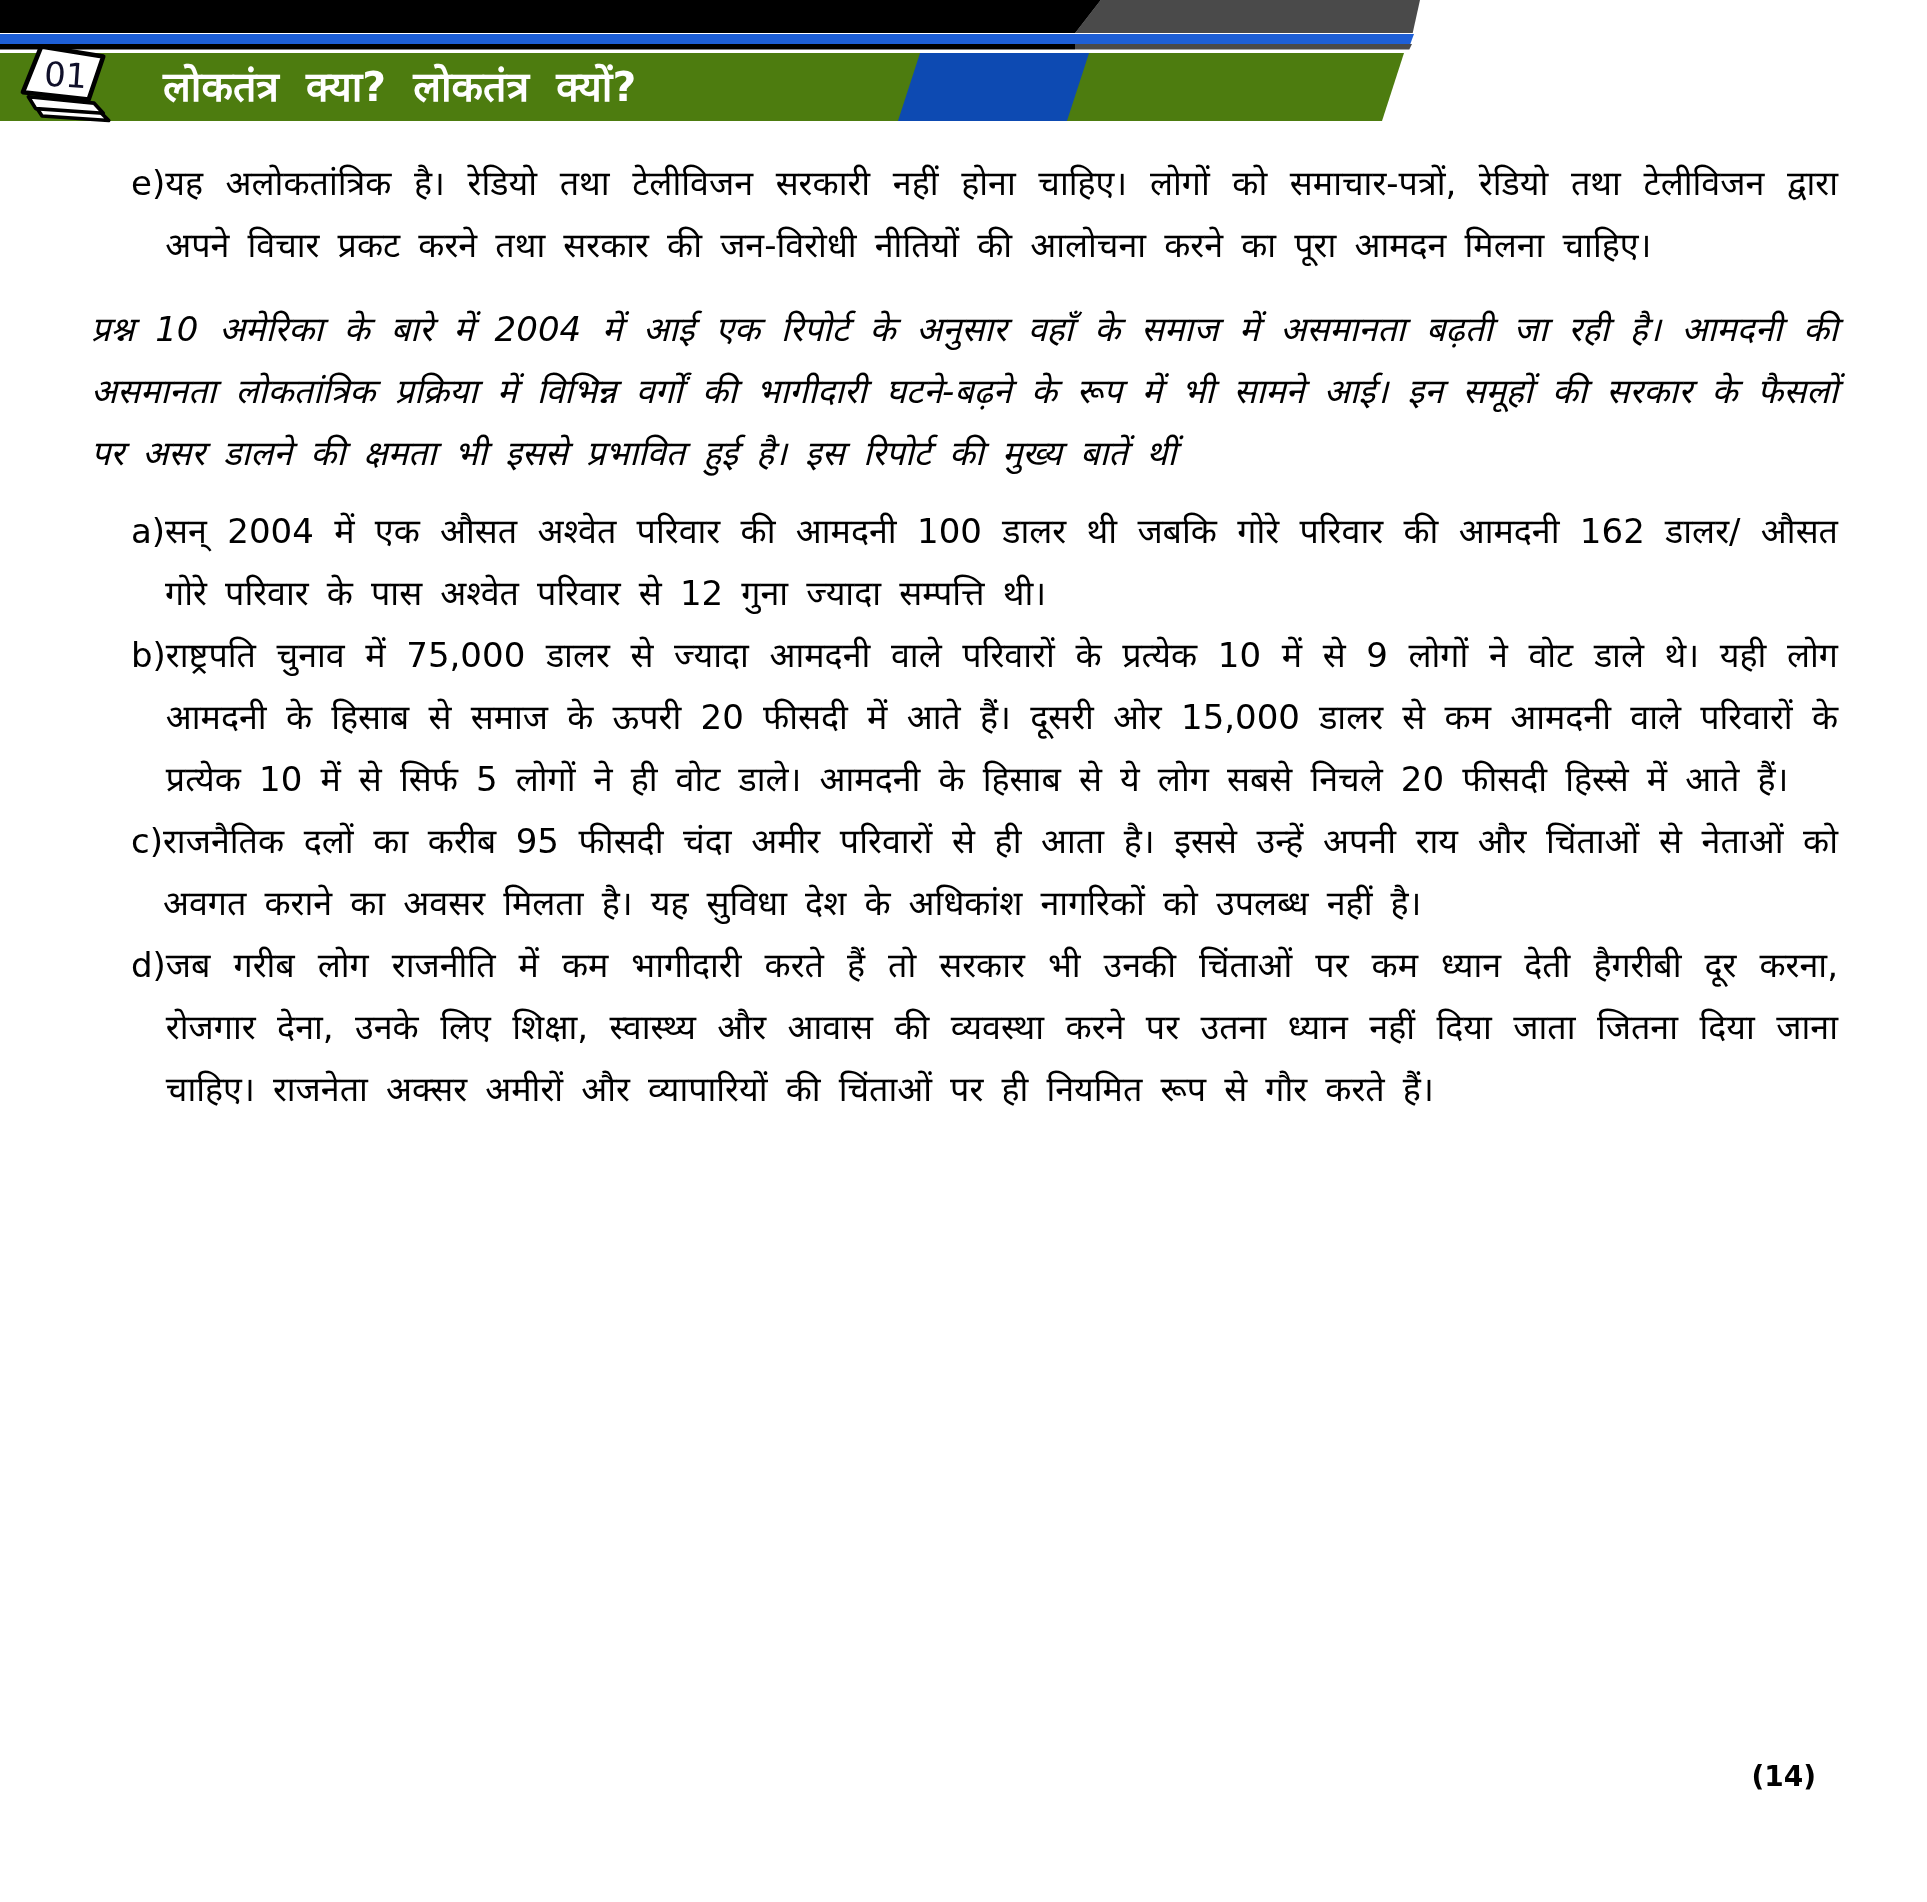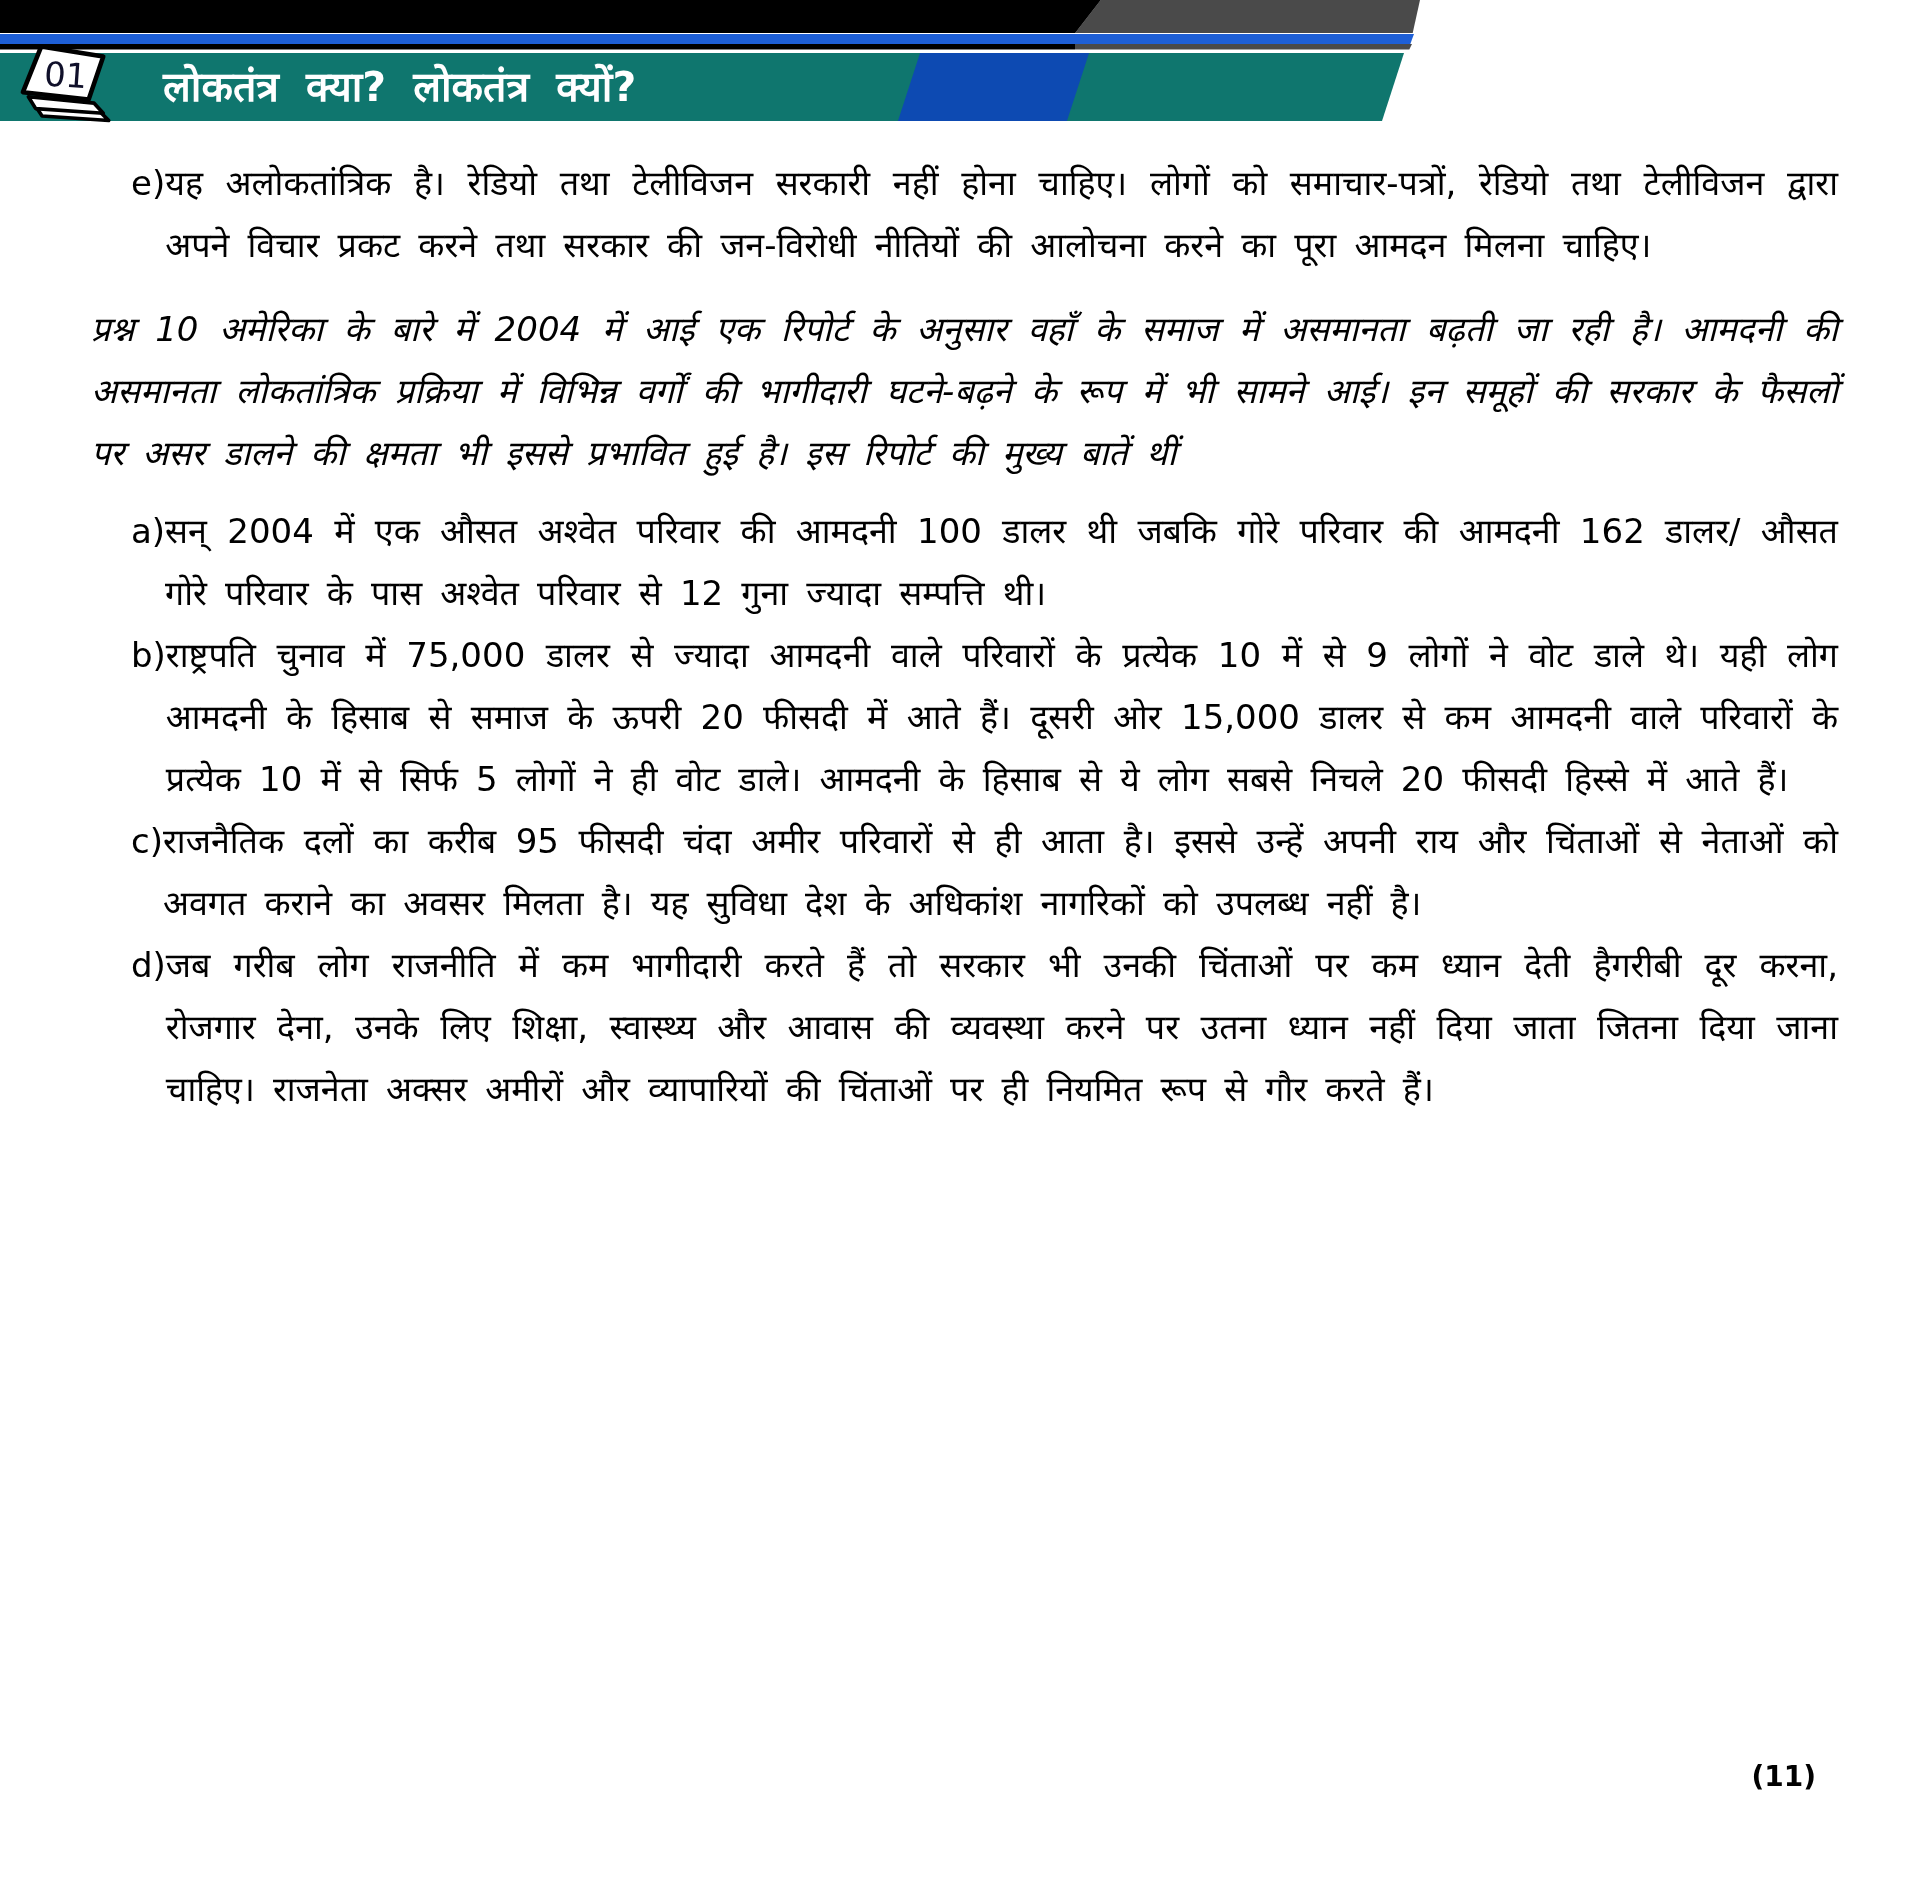--- a/index.html
+++ b/index.html
@@ -28,21 +28,21 @@
     background:#1e5fd6;
     clip-path:polygon(0 0,100% 0,calc(100% - 3.7px) 100%,0 100%);
   }
   .stripe-dark{
     position:absolute; left:0; top:44px; width:1412px; height:5.5px;
     background:linear-gradient(90deg,#000 0,#000 1075px,#4a4a4a 1075px,#4a4a4a 100%);
     clip-path:polygon(0 0,100% 0,calc(100% - 2.7px) 100%,0 100%);
   }
   .banner{
     position:absolute; left:0; top:53px; width:1407px; height:68px;
-    background:#0f766e;
+    background:#4d7c0f;
     clip-path:polygon(0 0,1404px 0,1382px 100%,0 100%);
   }
   .banner-dark{
     position:absolute; left:909px; top:0; width:169px; height:68px;
     background:#0d4ab2;
     transform:skewX(-18deg);
   }
   .banner-title{
     position:absolute; left:163px; top:0; height:68px; line-height:69px;
     font-size:41px; font-weight:bold; color:#ffffff;
@@ -122,16 +122,16 @@
 
     <div class="item">
       <span class="marker">d)</span>
       <div class="itext">जब गरीब लोग राजनीति में कम भागीदारी करते हैं तो सरकार भी उनकी चिंताओं पर कम ध्यान देती हैगरीबी दूर करना, रोजगार देना, उनके लिए शिक्षा, स्वास्थ्य और आवास की व्यवस्था करने पर उतना ध्यान नहीं दिया जाता जितना दिया जाना चाहिए। राजनेता अक्सर अमीरों और व्यापारियों की चिंताओं पर ही नियमित रूप से गौर करते हैं।</div>
     </div>
 
 
 
   </main>
 
-  <div class="page-number">(11)</div>
+  <div class="page-number">(14)</div>
 
 </div>
 
 
 </body></html>

